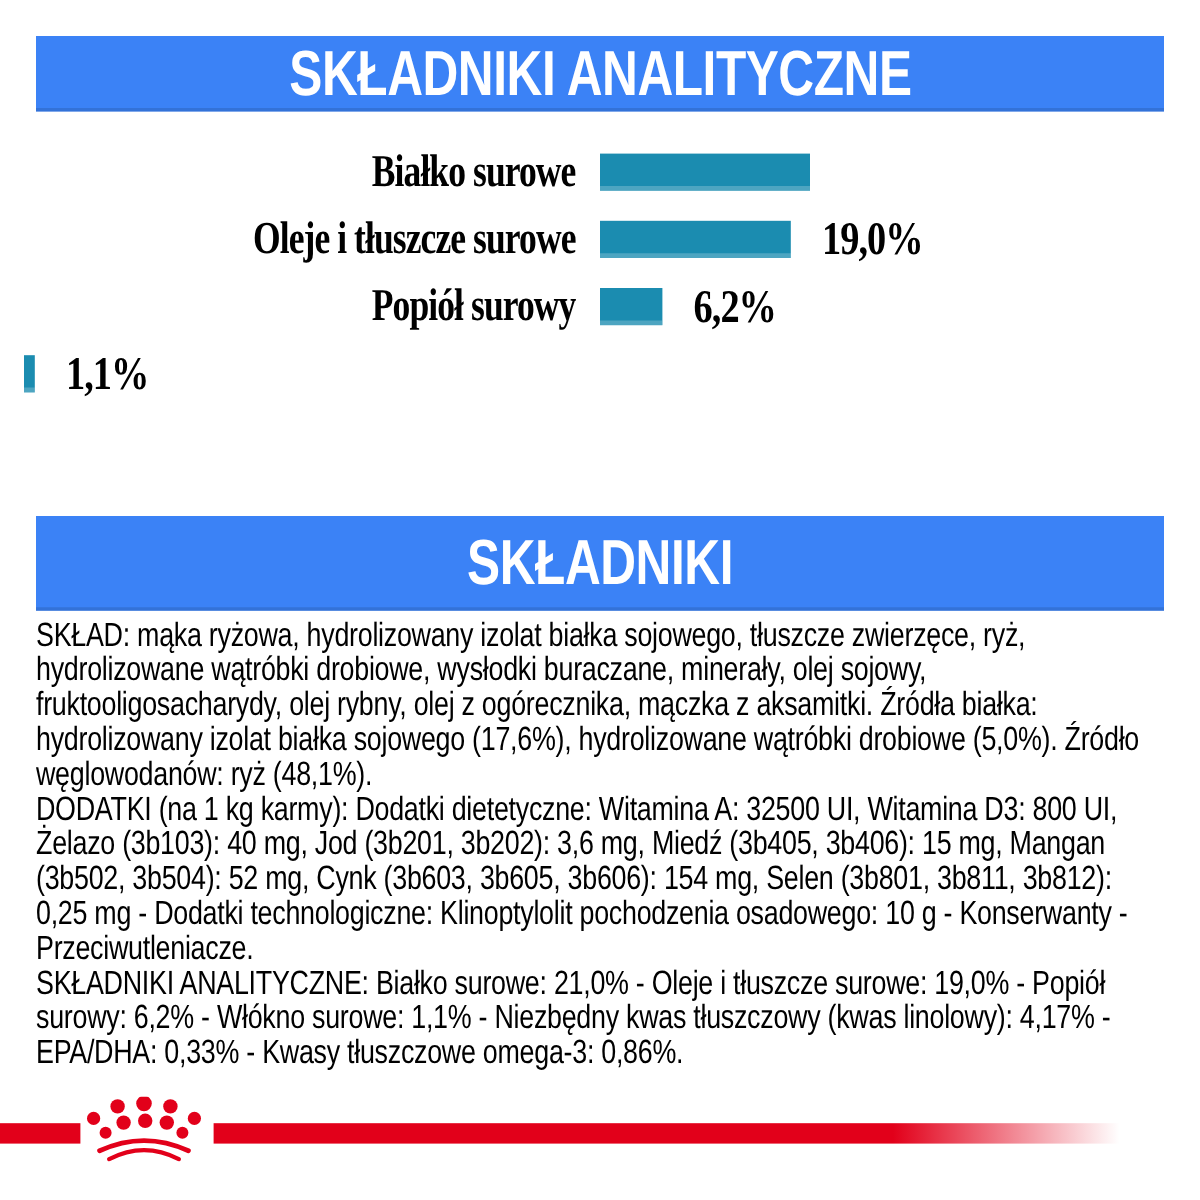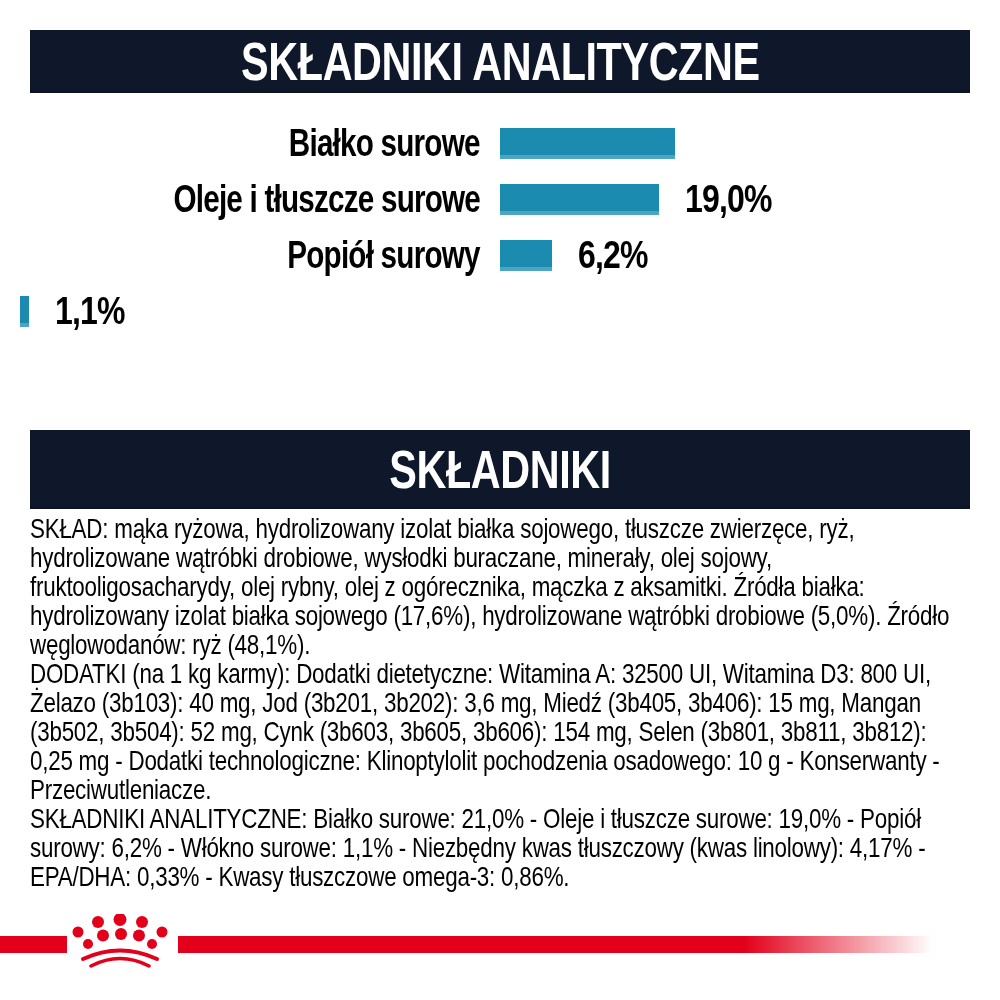--- a/index.html
+++ b/index.html
@@ -16,21 +16,21 @@
     height: 1000px;
     background: #ffffff;
     overflow: hidden;
   }
 
   
   .band {
     position: absolute;
     left: 30px;
     right: 30px;
-    background: #0f172a;
+    background: #3b82f6;
     display: flex;
     align-items: center;
     justify-content: center;
     box-shadow: inset 0 -3px 0 rgba(0,0,0,0.12);
   }
   .band-analytical { top: 30px; height: 63px; }
   .band-ingredients { top: 430px; height: 79px; }
   .band-title {
     color: #ffffff;
     font-weight: bold;
@@ -45,20 +45,21 @@
   .chart {
     position: absolute;
     top: 115px;
     left: 0;
     width: 1000px;
   }
   .chart-row {
     display: flex;
     align-items: center;
     height: 56px;
+    font-family: Liberation Serif, serif;
   }
   .row-label {
     width: 480px;
     text-align: right;
     white-space: nowrap;
   }
   .row-label span {
     display: inline-block;
     font-weight: bold;
     font-size: 38px;

